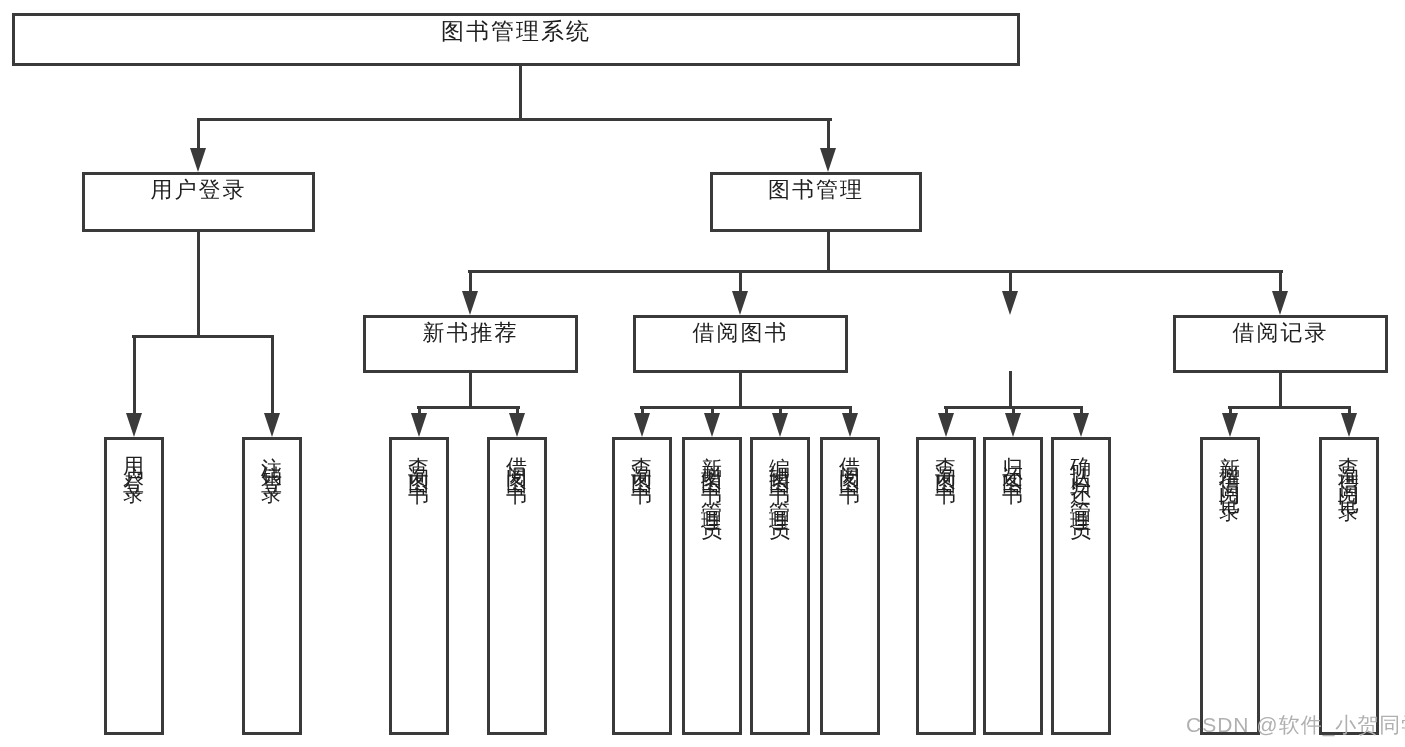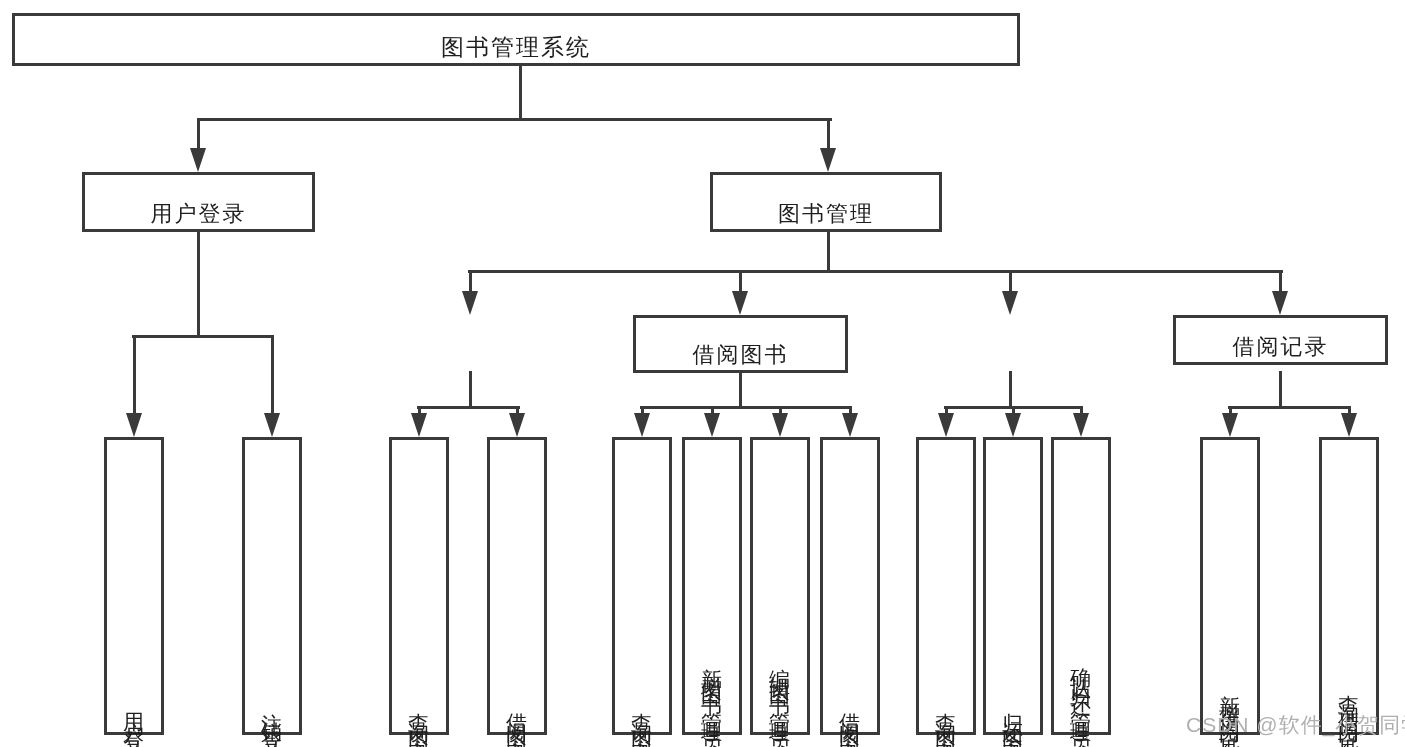--- a/index.html
+++ b/index.html
@@ -11,21 +11,21 @@
   html,body{margin:0;padding:0;background:var(--background);}
   #stage{
     position:relative;width:1405px;height:747px;overflow:hidden;
     background:var(--background);
     font-family:"Liberation Sans","DejaVu Sans",sans-serif;
     color:var(--text);
   }
   .box{
     position:absolute;box-sizing:border-box;
     border:3px solid var(--line);background:var(--background);
-    display:flex;align-items:flex-end;justify-content:center;
+    display:flex;align-items:flex-start;justify-content:center;
   }
   .hlabel{font-size:22px;letter-spacing:2px;white-space:nowrap;}
   .root-label{font-size:23px;letter-spacing:2px;white-space:nowrap;}
   .vtext{
     writing-mode:vertical-rl;
     font-size:21px;line-height:1;letter-spacing:9px;
     white-space:nowrap;
   }
   .line{position:absolute;background:var(--line);}
   .arr{
@@ -44,28 +44,31 @@
 
 <div id="stage">
 
   <div class="box" style="left:12px;top:13px;width:1008px;height:53px;">
     <span class="root-label">图书管理系统</span>
   </div>
 
   <div class="box" style="left:82px;top:172px;width:233px;height:60px;">
     <span class="hlabel">用户登录</span>
   </div>
-  <div class="box" style="left:710px;top:172px;width:232px;height:60px;">
+  <div class="box" style="left:710px;top:172px;width:212px;height:60px;">
     <span class="hlabel">图书管理</span>
   </div>
 
+  <div class="box" style="left:363px;top:315px;width:215px;height:58px;">
+    <span class="hlabel">新书推荐</span>
+  </div>
   <div class="box" style="left:633px;top:315px;width:215px;height:58px;">
     <span class="hlabel">借阅图书</span>
   </div>
-  <div class="box" style="left:1173px;top:315px;width:215px;height:50px;">
+  <div class="box" style="left:1173px;top:315px;width:215px;height:58px;">
     <span class="hlabel">借阅记录</span>
   </div>
 
   <div class="box" style="left:104px;top:437px;width:60px;height:298px;">
     <span class="vtext">用户登录</span>
   </div>
   <div class="box" style="left:242px;top:437px;width:60px;height:298px;">
     <span class="vtext">注销登录</span>
   </div>
 

